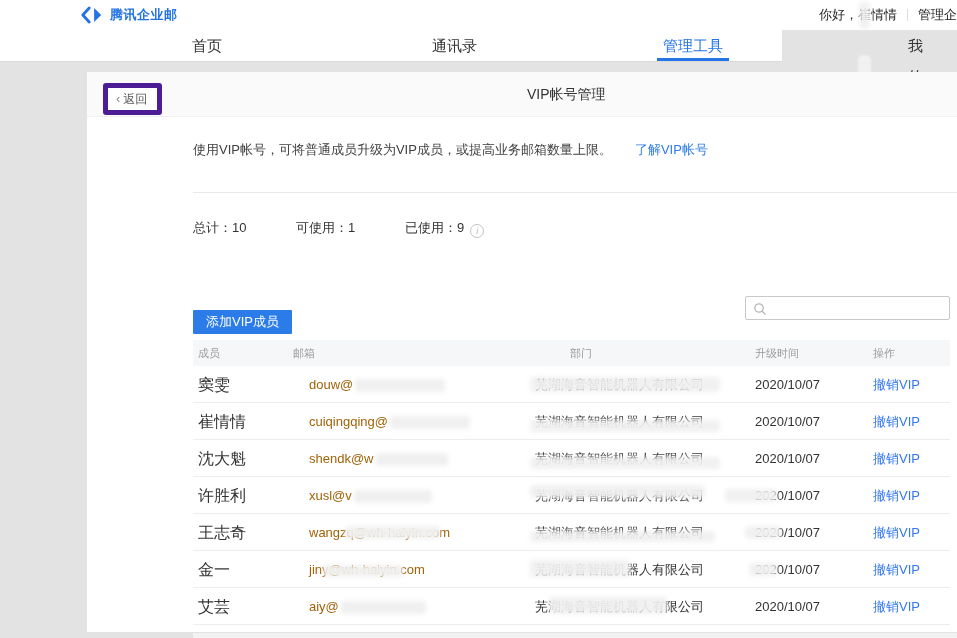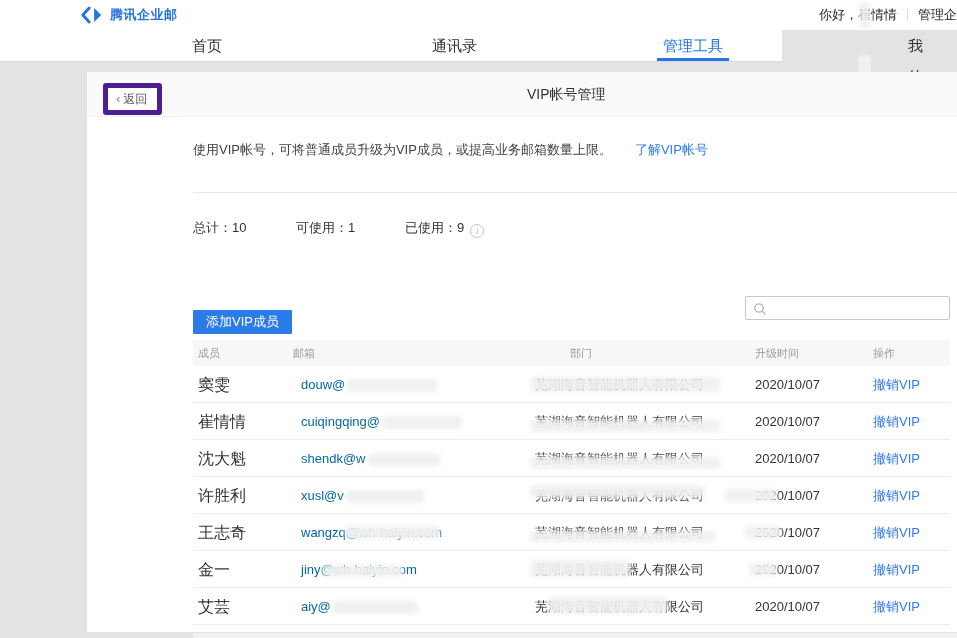--- a/index.html
+++ b/index.html
@@ -54,21 +54,21 @@
 
   
   .table { position:absolute; left:106px; top:268px; width:757px; }
   .thead { position:relative; height:26px; background:#f6f7f9; font-size:11px; color:#9a9a9a; }
   .thead span { position:absolute; top:0; line-height:26px; }
   .th-member { left:5px; } .th-email { left:100px; } .th-dept { left:377px; } .th-time { left:562px; } .th-action { left:680px; }
 
   .trow { position:relative; height:37px; border-bottom:1px solid #ededed; font-size:13px; }
   .trow span.cell { position:absolute; top:0; line-height:37px; white-space:nowrap; }
   .c-name { left:5px; color:#333; font-size:16px; }
-  .c-email { left:108px; color:#0369a1; }
+  .c-email { left:116px; color:#a16207; }
   .c-dept { left:342px; color:#333; }
   .c-date { left:562px; color:#333; }
   .c-action { left:680px; color:#3478f0; cursor:pointer; }
 
   
   .smudge { background:#f0f0f0; border-radius:4px; filter:blur(2px); }
   .sm-inline { display:inline-block; height:13px; vertical-align:middle; margin-left:2px; }
   .sm-abs { position:absolute; }
   .r1 .sm-email { width:90px; }
   .r2 .sm-email { width:80px; }

